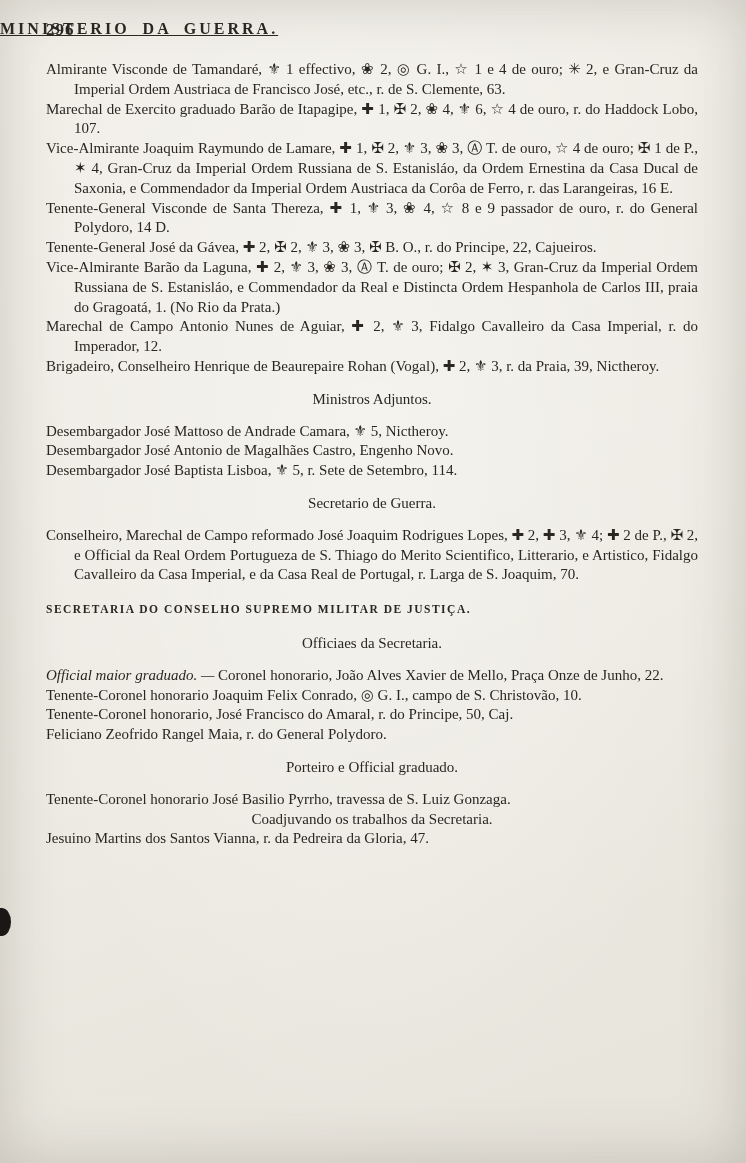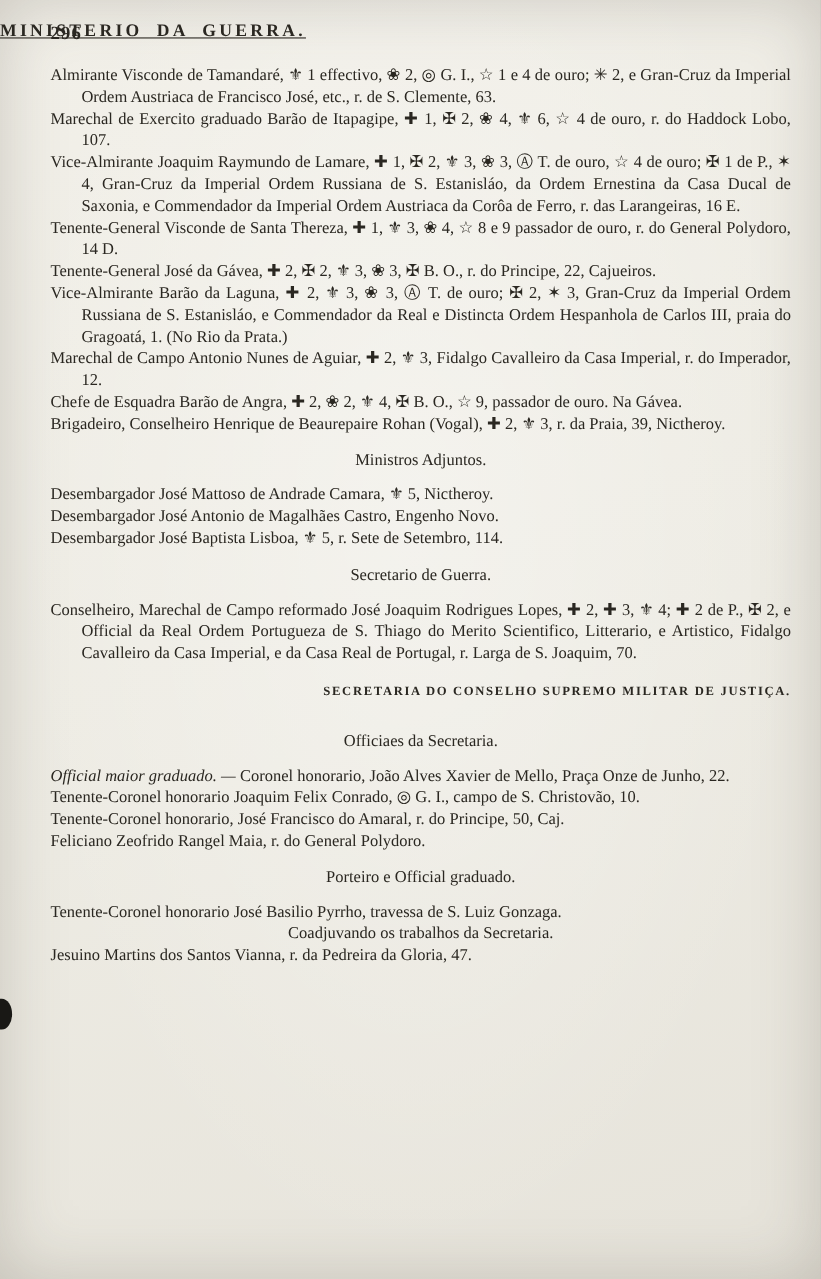--- a/index.html
+++ b/index.html
@@ -29,42 +29,42 @@
     font-weight: bold; font-size: 17px; letter-spacing: 1px;
   }
   .header-title {
     text-align: left;
     font-weight: bold;
     font-size: 16px;
     letter-spacing: 3px;
     word-spacing: 6px;
   }
   .body-col {
-    padding: 10px 27px 0 46px;
+    padding: 10px 48px 0 46px;
     font-size: 15px;
     line-height: 19.8px;
     text-align: justify;
   }
   p { margin: 0; }
   .entry {
     padding-left: 28px;
     text-indent: -28px;
   }
   .heading-italic {
     text-align: center;
     font-size: 15px;
     margin: 13px 0 12px 0;
     text-indent: 0;
   }
   .heading-caps {
-    text-align: right;
+    text-align: left;
     font-size: 11.5px;
     font-weight: bold;
     letter-spacing: 1.5px;
-    margin: 15px 0 25px 0;
+    margin: 15px 0 14px 0;
     text-indent: 0;
   }
   .tight { margin: 0; }
   .lead { font-style: italic; }
   .scan-mark {
     position: absolute;
     left: 0; top: 908px;
     width: 11px; height: 28px;
     background: #191815;
     border-radius: 0 85% 85% 0 / 0 50% 50% 0;
@@ -81,21 +81,20 @@
   </div>
 
   <div class="body-col">
     <p class="entry">Almirante Visconde de Tamandaré, ⚜ 1 effectivo, ❀ 2, ◎ G. I., ☆ 1 e 4 de ouro; ✳ 2, e Gran-Cruz da Imperial Ordem Austriaca de Francisco José, etc., r. de S. Clemente, 63.</p>
     <p class="entry">Marechal de Exercito graduado Barão de Itapagipe, ✚ 1, ✠ 2, ❀ 4, ⚜ 6, ☆ 4 de ouro, r. do Haddock Lobo, 107.</p>
     <p class="entry">Vice-Almirante Joaquim Raymundo de Lamare, ✚ 1, ✠ 2, ⚜ 3, ❀ 3, Ⓐ T. de ouro, ☆ 4 de ouro; ✠ 1 de P., ✶ 4, Gran-Cruz da Imperial Ordem Russiana de S. Estanisláo, da Ordem Ernestina da Casa Ducal de Saxonia, e Commendador da Imperial Ordem Austriaca da Corôa de Ferro, r. das Larangeiras, 16 E.</p>
     <p class="entry">Tenente-General Visconde de Santa Thereza, ✚ 1, ⚜ 3, ❀ 4, ☆ 8 e 9 passador de ouro, r. do General Polydoro, 14 D.</p>
     <p class="entry">Tenente-General José da Gávea, ✚ 2, ✠ 2, ⚜ 3, ❀ 3, ✠ B. O., r. do Principe, 22, Cajueiros.</p>
     <p class="entry">Vice-Almirante Barão da Laguna, ✚ 2, ⚜ 3, ❀ 3, Ⓐ T. de ouro; ✠ 2, ✶ 3, Gran-Cruz da Imperial Ordem Russiana de S. Estanisláo, e Commendador da Real e Distincta Ordem Hespanhola de Carlos III, praia do Gragoatá, 1. (No Rio da Prata.)</p>
     <p class="entry">Marechal de Campo Antonio Nunes de Aguiar, ✚ 2, ⚜ 3, Fidalgo Cavalleiro da Casa Imperial, r. do Imperador, 12.</p>
-    <p class="entry">Chefe de Esquadra Barão de Angra, ✚ 2, ❀ 2, ⚜ 4, ✠ B. O., ☆ 9, passador de ouro. Na Gávea.</p>
     <p class="entry">Brigadeiro, Conselheiro Henrique de Beaurepaire Rohan (Vogal), ✚ 2, ⚜ 3, r. da Praia, 39, Nictheroy.</p>
 
     <p class="heading-italic">Ministros Adjuntos.</p>
 
     <p class="entry">Desembargador José Mattoso de Andrade Camara, ⚜ 5, Nictheroy.</p>
     <p class="entry">Desembargador José Antonio de Magalhães Castro, Engenho Novo.</p>
     <p class="entry">Desembargador José Baptista Lisboa, ⚜ 5, r. Sete de Setembro, 114.</p>
 
     <p class="heading-italic">Secretario de Guerra.</p>
 

